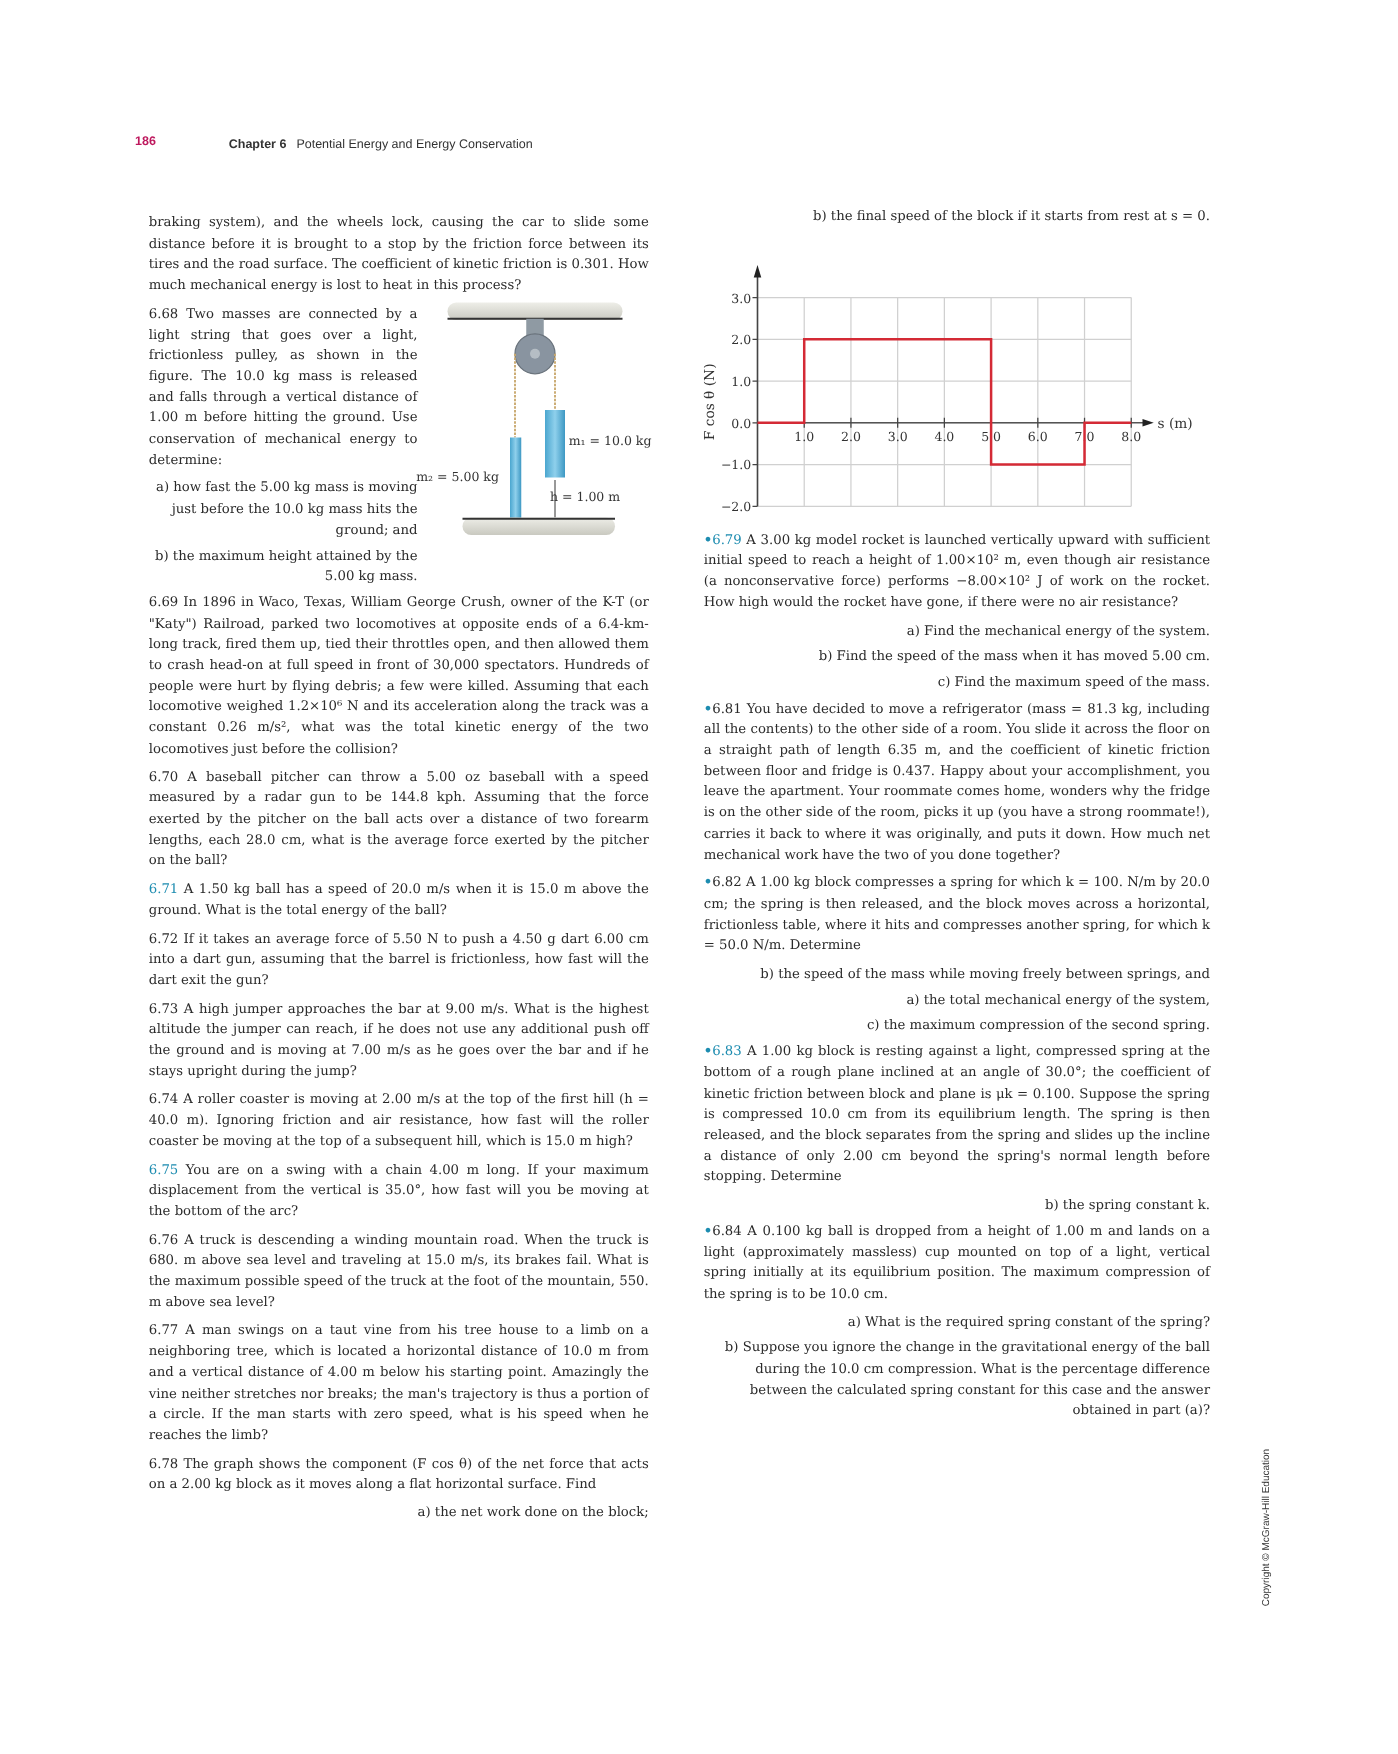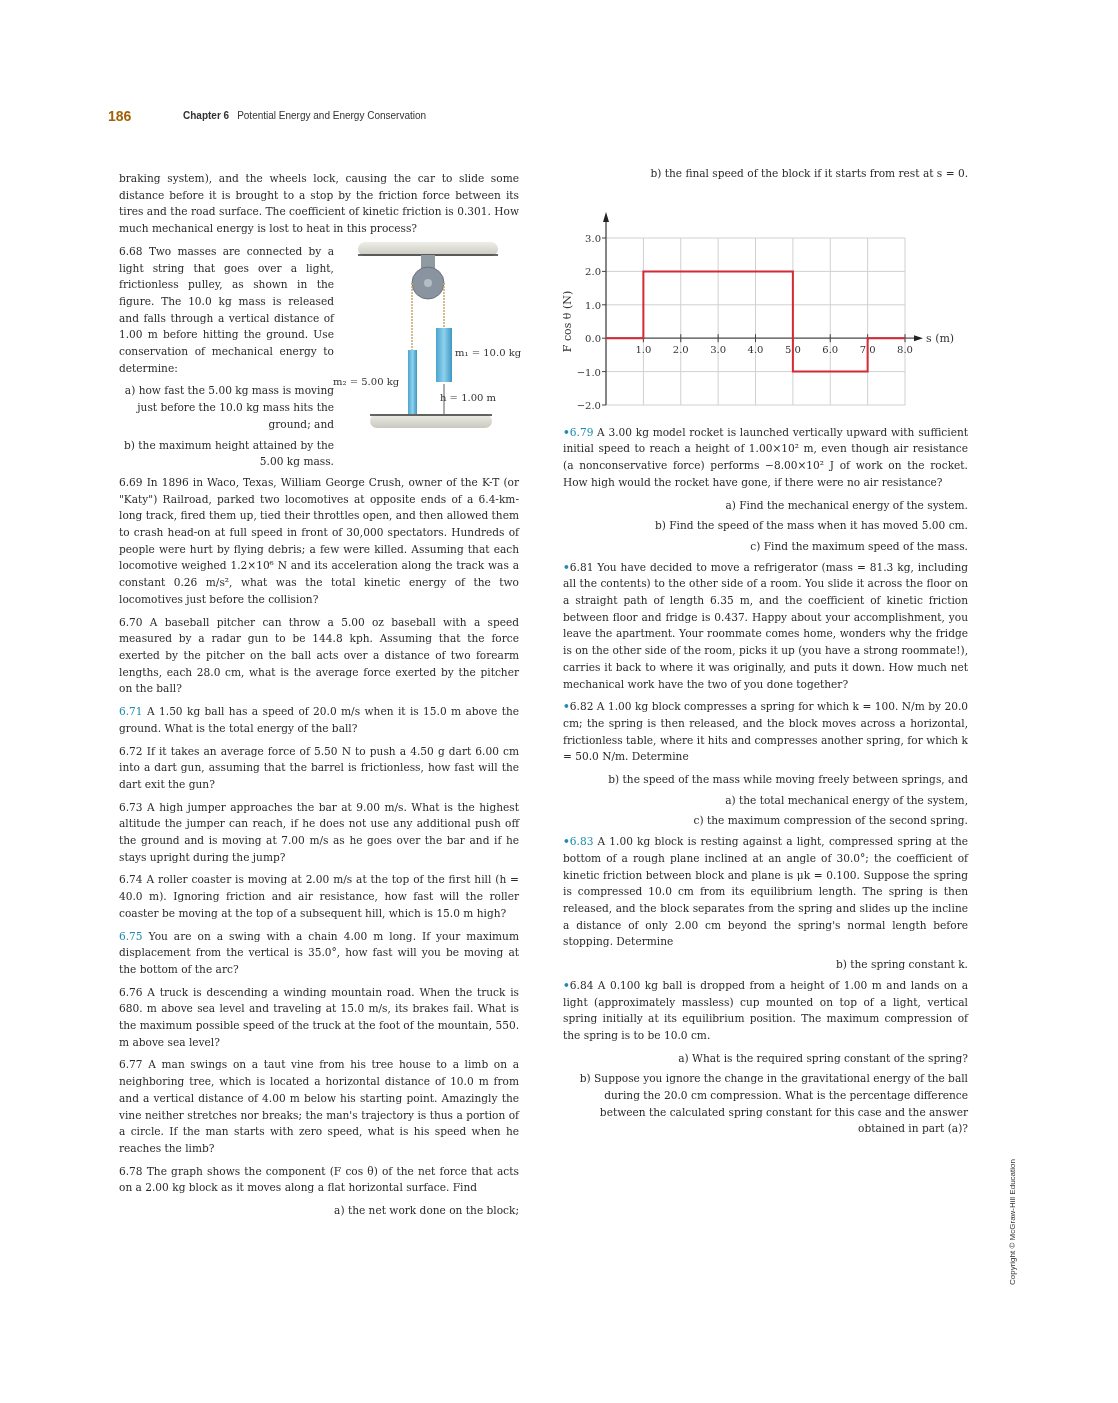--- a/index.html
+++ b/index.html
@@ -1,19 +1,19 @@
 <!DOCTYPE html>
 <html><head>
 <meta charset="utf-8">
 <style>
   html, body { margin:0; padding:0; background:#fff; }
   body { width:1118px; height:1403px; position:relative; overflow:hidden;
          font-family:"DejaVu Serif", serif; color:#2a2a2a; }
   .hdr { position:absolute; top:108px; left:108px; font-family:"Liberation Sans", sans-serif; }
-  .pgnum { position:absolute; left:0; top:0; font-weight:bold; font-size:14px; color:#a16207; }
+  .pgnum { position:absolute; left:0; top:0; font-weight:bold; font-size:10px; color:#be185d; }
   .chap { position:absolute; left:75px; top:2px; font-size:10px; white-space:nowrap; color:#333; }
   .chap b { margin-right:8px; }
   .col { position:absolute; font-size:10.6px; line-height:16.7px; }
   .col.left { left:119px; top:170px; width:400px; }
   .col.right { left:563px; top:165px; width:405px; }
   .prob { margin:0 0 6px 0; text-align:justify; }
   .num { font-weight:normal; color:#2a2a2a; }
   .num.blue { color:#1d8cb0; }
   .dot { color:#1d8cb0; font-weight:bold; }
   .sub { margin:0 0 4px 0;text-align:right; }
@@ -143,16 +143,16 @@
   <p class="sub">c) Find the maximum speed of the mass.</p>
   <p class="prob"><span class="dot">•</span><span class="num">6.81</span> <span>You have decided to move a refrigerator (mass = 81.3 kg, including all the contents) to the other side of a room. You slide it across the floor on a straight path of length 6.35 m, and the coefficient of kinetic friction between floor and fridge is 0.437. Happy about your accomplishment, you leave the apartment. Your roommate comes home, wonders why the fridge is on the other side of the room, picks it up (you have a strong roommate!), carries it back to where it was originally, and puts it down. How much net mechanical work have the two of you done together?</span></p>
   <p class="prob"><span class="dot">•</span><span class="num">6.82</span> <span>A 1.00 kg block compresses a spring for which k = 100. N/m by 20.0 cm; the spring is then released, and the block moves across a horizontal, frictionless table, where it hits and compresses another spring, for which k = 50.0 N/m. Determine</span></p>
   <p class="sub">b) the speed of the mass while moving freely between springs, and</p>
   <p class="sub">a) the total mechanical energy of the system,</p>
   <p class="sub">c) the maximum compression of the second spring.</p>
   <p class="prob"><span class="dot">•</span><span class="num blue">6.83</span> <span>A 1.00 kg block is resting against a light, compressed spring at the bottom of a rough plane inclined at an angle of 30.0°; the coefficient of kinetic friction between block and plane is μk = 0.100. Suppose the spring is compressed 10.0 cm from its equilibrium length. The spring is then released, and the block separates from the spring and slides up the incline a distance of only 2.00 cm beyond the spring's normal length before stopping. Determine</span></p>
   <p class="sub">b) the spring constant k.</p>
   <p class="prob"><span class="dot">•</span><span class="num">6.84</span> <span>A 0.100 kg ball is dropped from a height of 1.00 m and lands on a light (approximately massless) cup mounted on top of a light, vertical spring initially at its equilibrium position. The maximum compression of the spring is to be 10.0 cm.</span></p>
   <p class="sub">a) What is the required spring constant of the spring?</p>
-  <p class="sub">b) Suppose you ignore the change in the gravitational energy of the ball during the 20.0 cm compression. What is the percentage difference between the calculated spring constant for this case and the answer obtained in part (a)?</p>
+  <p class="sub">b) Suppose you ignore the change in the gravitational energy of the ball during the 10.0 cm compression. What is the percentage difference between the calculated spring constant for this case and the answer obtained in part (a)?</p>
 </div>
 
 <div class="copyright">Copyright © McGraw-Hill Education</div>
 
 </body></html>

